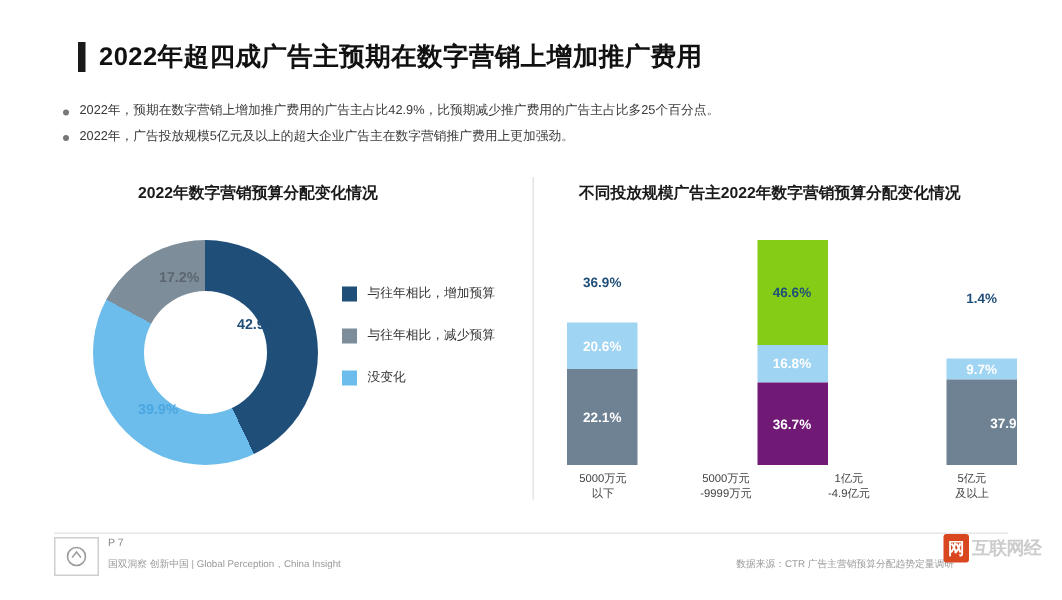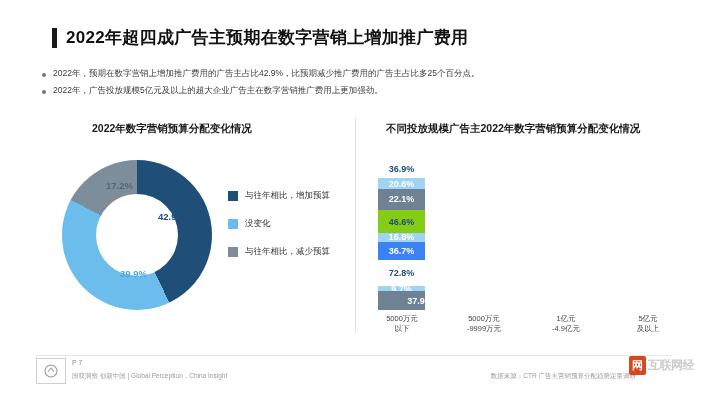--- a/index.html
+++ b/index.html
@@ -112,21 +112,21 @@
     height: 82px;
     background: #ffffff;
     border-radius: 50%;
   }
   .donut-label {
     position: absolute;
     font-size: 9.5px;
     font-weight: bold;
   }
   .dl-blue  { left: 96px;  top: 51px;  color: #1f4e79; }
-  .dl-lblue { left: 30px;  top: 108px; color: #4aa7e0; margin-left: 28px; }
+  .dl-lblue { left: 30px;  top: 108px; color: #4aa7e0; }
   .dl-grey  { left: 44px;  top: 20px;  color: #5c6670; }
 
   
   .legend {
     position: absolute;
     left: 228px;
     top: 190px;
   }
   .legend-item {
     display: flex;
@@ -147,21 +147,20 @@
 
   
   .bars {
     position: absolute;
     left: 378px;
     top: 160px;
     width: 300px;
     height: 150px;
     display: flex;
     justify-content: space-between;
-    flex-direction: column;
   }
   .bar-col {
     width: 47px;
     height: 150px;
     display: flex;
     flex-direction: column;
   }
   .seg {
     width: 100%;
     display: flex;
@@ -293,42 +292,42 @@
     <div class="donut-label dl-lblue">39.9%</div>
     <div class="donut-label dl-grey">17.2%</div>
   </div>
 
   <div class="legend">
     <div class="legend-item">
       <div class="legend-swatch" id="sw0" style="background: rgb(31, 78, 121);"></div>
       <div class="legend-label">与往年相比，增加预算</div>
     </div>
     <div class="legend-item">
+      <div class="legend-swatch" id="sw2" style="background: rgb(125, 141, 153);"></div>
+      <div class="legend-label">与往年相比，减少预算</div>
+    </div>
+    <div class="legend-item">
       <div class="legend-swatch" id="sw1" style="background: rgb(108, 188, 236);"></div>
       <div class="legend-label">没变化</div>
-    </div>
-    <div class="legend-item">
-      <div class="legend-swatch" id="sw2" style="background: rgb(125, 141, 153);"></div>
-      <div class="legend-label">与往年相比，减少预算</div>
     </div>
   </div>
 
   <div class="bars" id="bars">
       <div class="bar-col">
         <div class="seg seg-top" style="height: 36.9%; background: rgb(255, 255, 255); color: rgb(31, 78, 121);">36.9%</div>
         <div class="seg seg-mid" style="height: 20.6%; background: rgb(159, 212, 242); color: rgb(255, 255, 255);">20.6%</div>
         <div class="seg seg-bottom" style="height: 42.5%; background: rgb(110, 130, 148); color: rgb(255, 255, 255);">22.1%</div>
       </div>
       <div class="bar-col">
         <div class="seg seg-top" style="height: 46.6%; background: #84cc16; color: rgb(31, 78, 121);">46.6%</div>
         <div class="seg seg-mid" style="height: 16.8%; background: rgb(159, 212, 242); color: rgb(255, 255, 255);">16.8%</div>
-        <div class="seg seg-bottom" style="height: 36.7%; background: #3b82f6; color: rgb(255, 255, 255);">36.7%</div>
+        <div class="seg seg-bottom" style="height: 36.7%; background: #701a75; color: rgb(255, 255, 255);">36.7%</div>
       </div>
       <div class="bar-col">
-        <div class="seg seg-top" style="height: 52.4%; background: rgb(255, 255, 255); color: rgb(31, 78, 121);">72.8%</div>
+        <div class="seg seg-top" style="height: 52.4%; background: rgb(255, 255, 255); color: rgb(31, 78, 121);">1.4%</div>
         <div class="seg seg-mid" style="height: 9.7%; background: rgb(159, 212, 242); color: rgb(255, 255, 255);">9.7%</div>
         <div class="seg seg-bottom" style="height: 37.9%; background: rgb(110, 130, 148); color: rgb(255, 255, 255); padding-left: 37px;">37.9%</div>
       </div>
     </div>
   <div class="bar-labels" id="bar-labels">
       <div class="bar-label">
         <div>5000万元</div>
         <div>以下</div>
       </div>
       <div class="bar-label">

